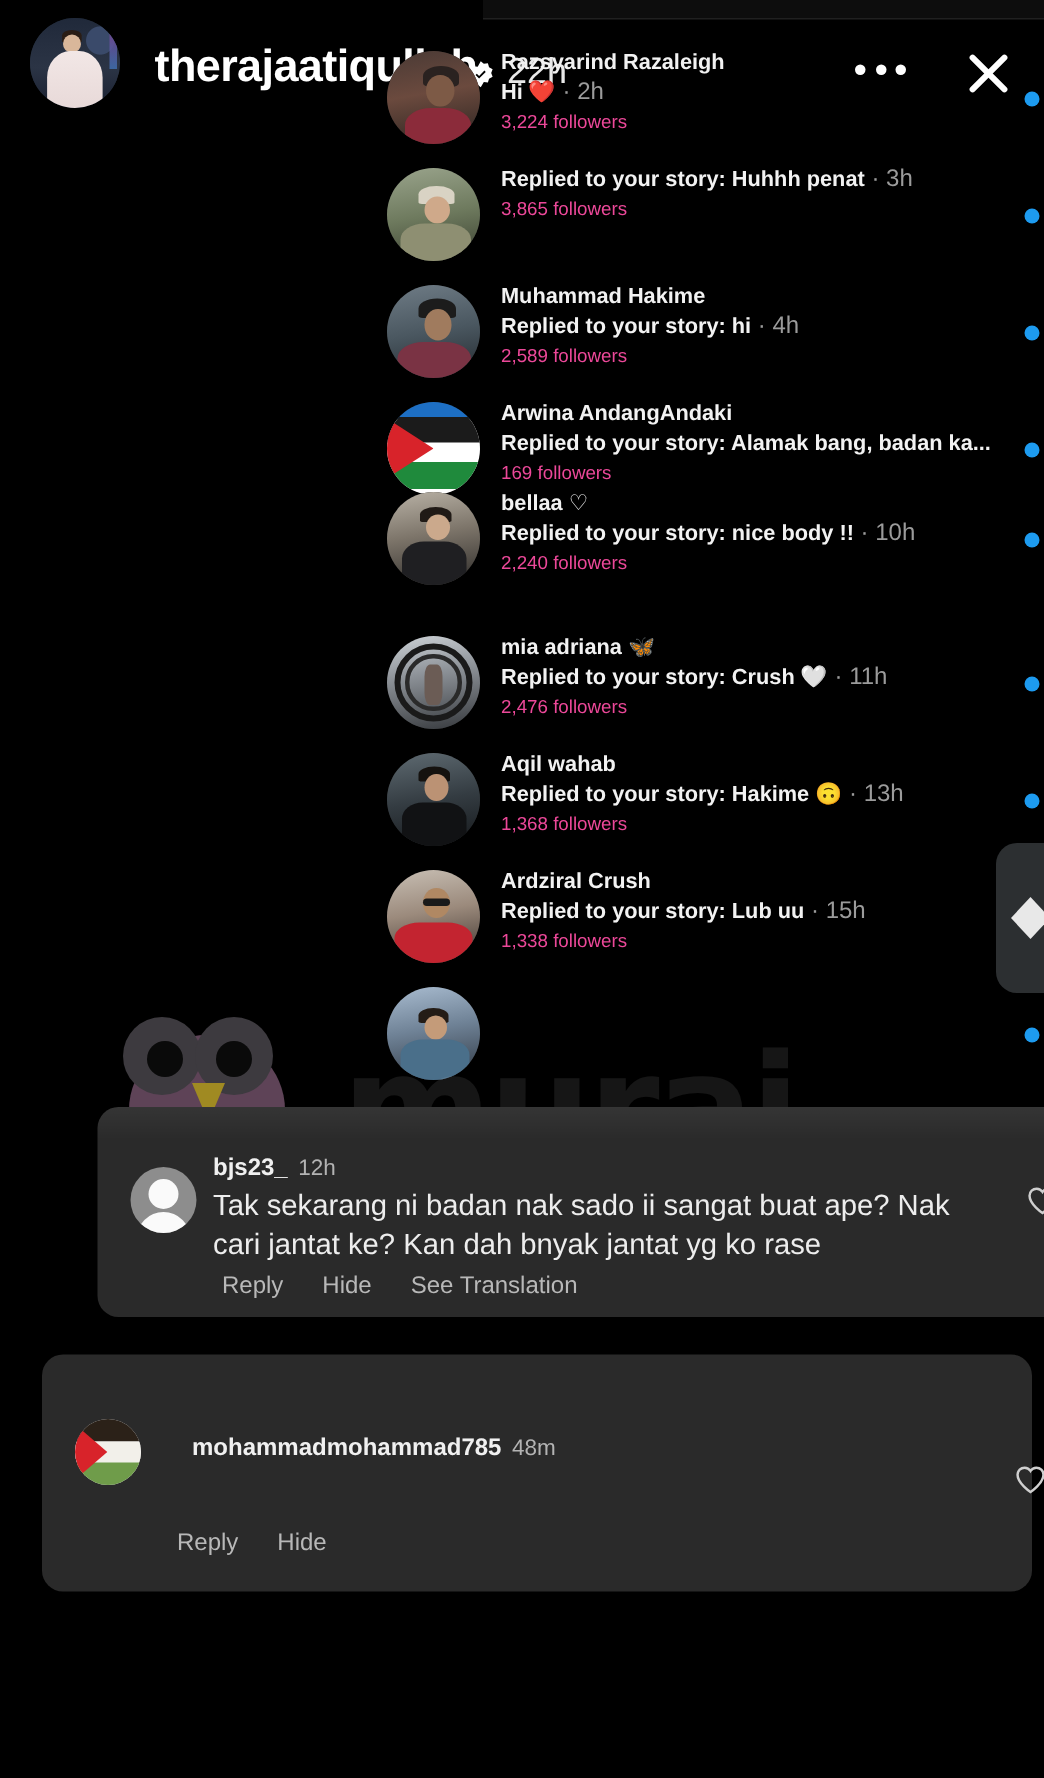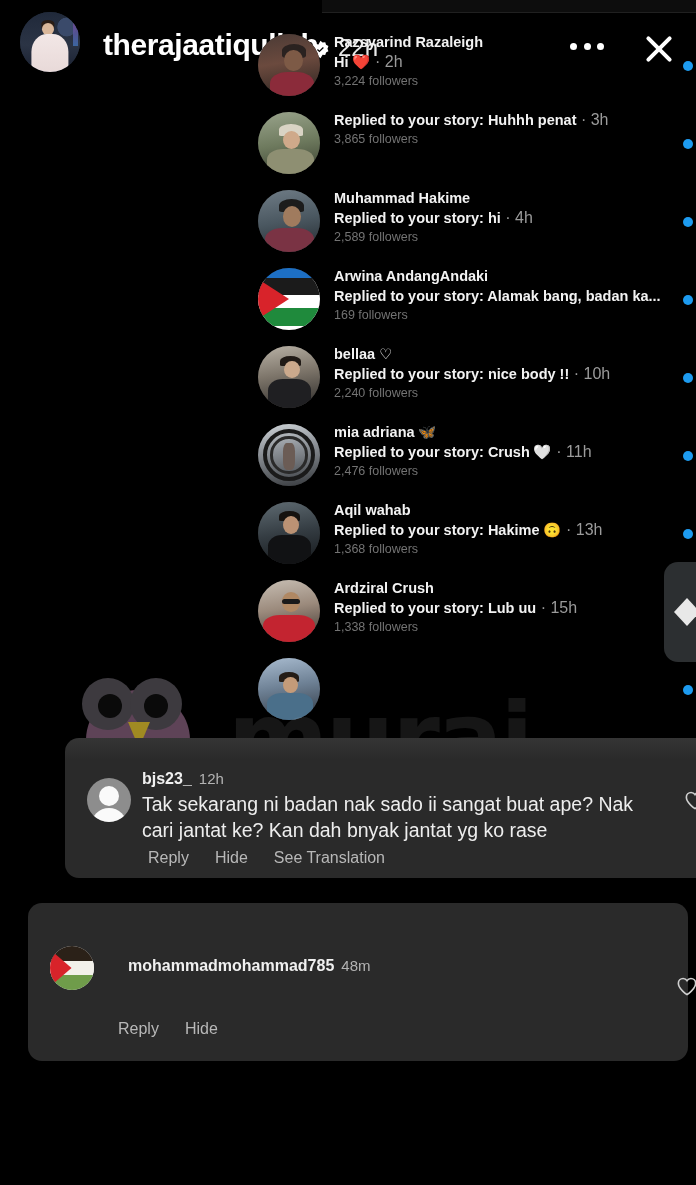--- a/index.html
+++ b/index.html
@@ -90,21 +90,21 @@
     color:#f2f2f2; font-size:14.5px; font-weight:700; line-height:20px;
     white-space:nowrap; overflow:hidden;
   }
   .req-name .emo { font-weight:400; }
   .req-msg {
     color:#f2f2f2; font-size:14.5px; font-weight:700; line-height:20px;
     white-space:nowrap; overflow:hidden;
   }
   .req-msg .ago { color:#9b9b9b; font-weight:400; font-size:16px; }
   .req-followers {
-    color:#737373; font-size:12.5px; font-weight:400; line-height:18px;
+    color:#ec4899; font-size:12.5px; font-weight:400; line-height:18px;
   }
   .req-dot {
     position:absolute; left:425px; top:27px; width:10px; height:10px;
     border-radius:50%; background:#1d9bf0;
   }
 
   
   .av { position:absolute; inset:0; }
   .av-pal { background:linear-gradient(180deg,#1d6fc4 0 18%, #ffffff 18% 100%); }
   .av-pal .flagk { position:absolute; left:0; top:16%; width:100%; height:28%;
@@ -370,21 +370,21 @@
           </div>
         </div>
       <div class="req-text">
         <div class="req-name">Arwina AndangAndaki</div>
         <div class="req-msg"><span>Replied to your story: </span><span>Alamak bang, badan ka...</span><span class="ago"> · </span></div>
         <div class="req-followers">169 followers</div>
       </div>
       <div class="req-dot"></div>
     </div>
 
-    <div class="req-item" style="top:346px">
+    <div class="req-item" style="top:328px">
       <div class="req-avatar">
           <div class="av av-p4">
             <div class="h"></div>
             <div class="f"></div>
             <div class="b"></div>
           </div>
         </div>
       <div class="req-text">
         <div class="req-name"><span>bellaa</span> <span class="emo">♡</span></div>
         <div class="req-msg"><span>Replied to your story: </span><span>nice body !!</span><span class="ago"> · <span>10h</span></span></div>

